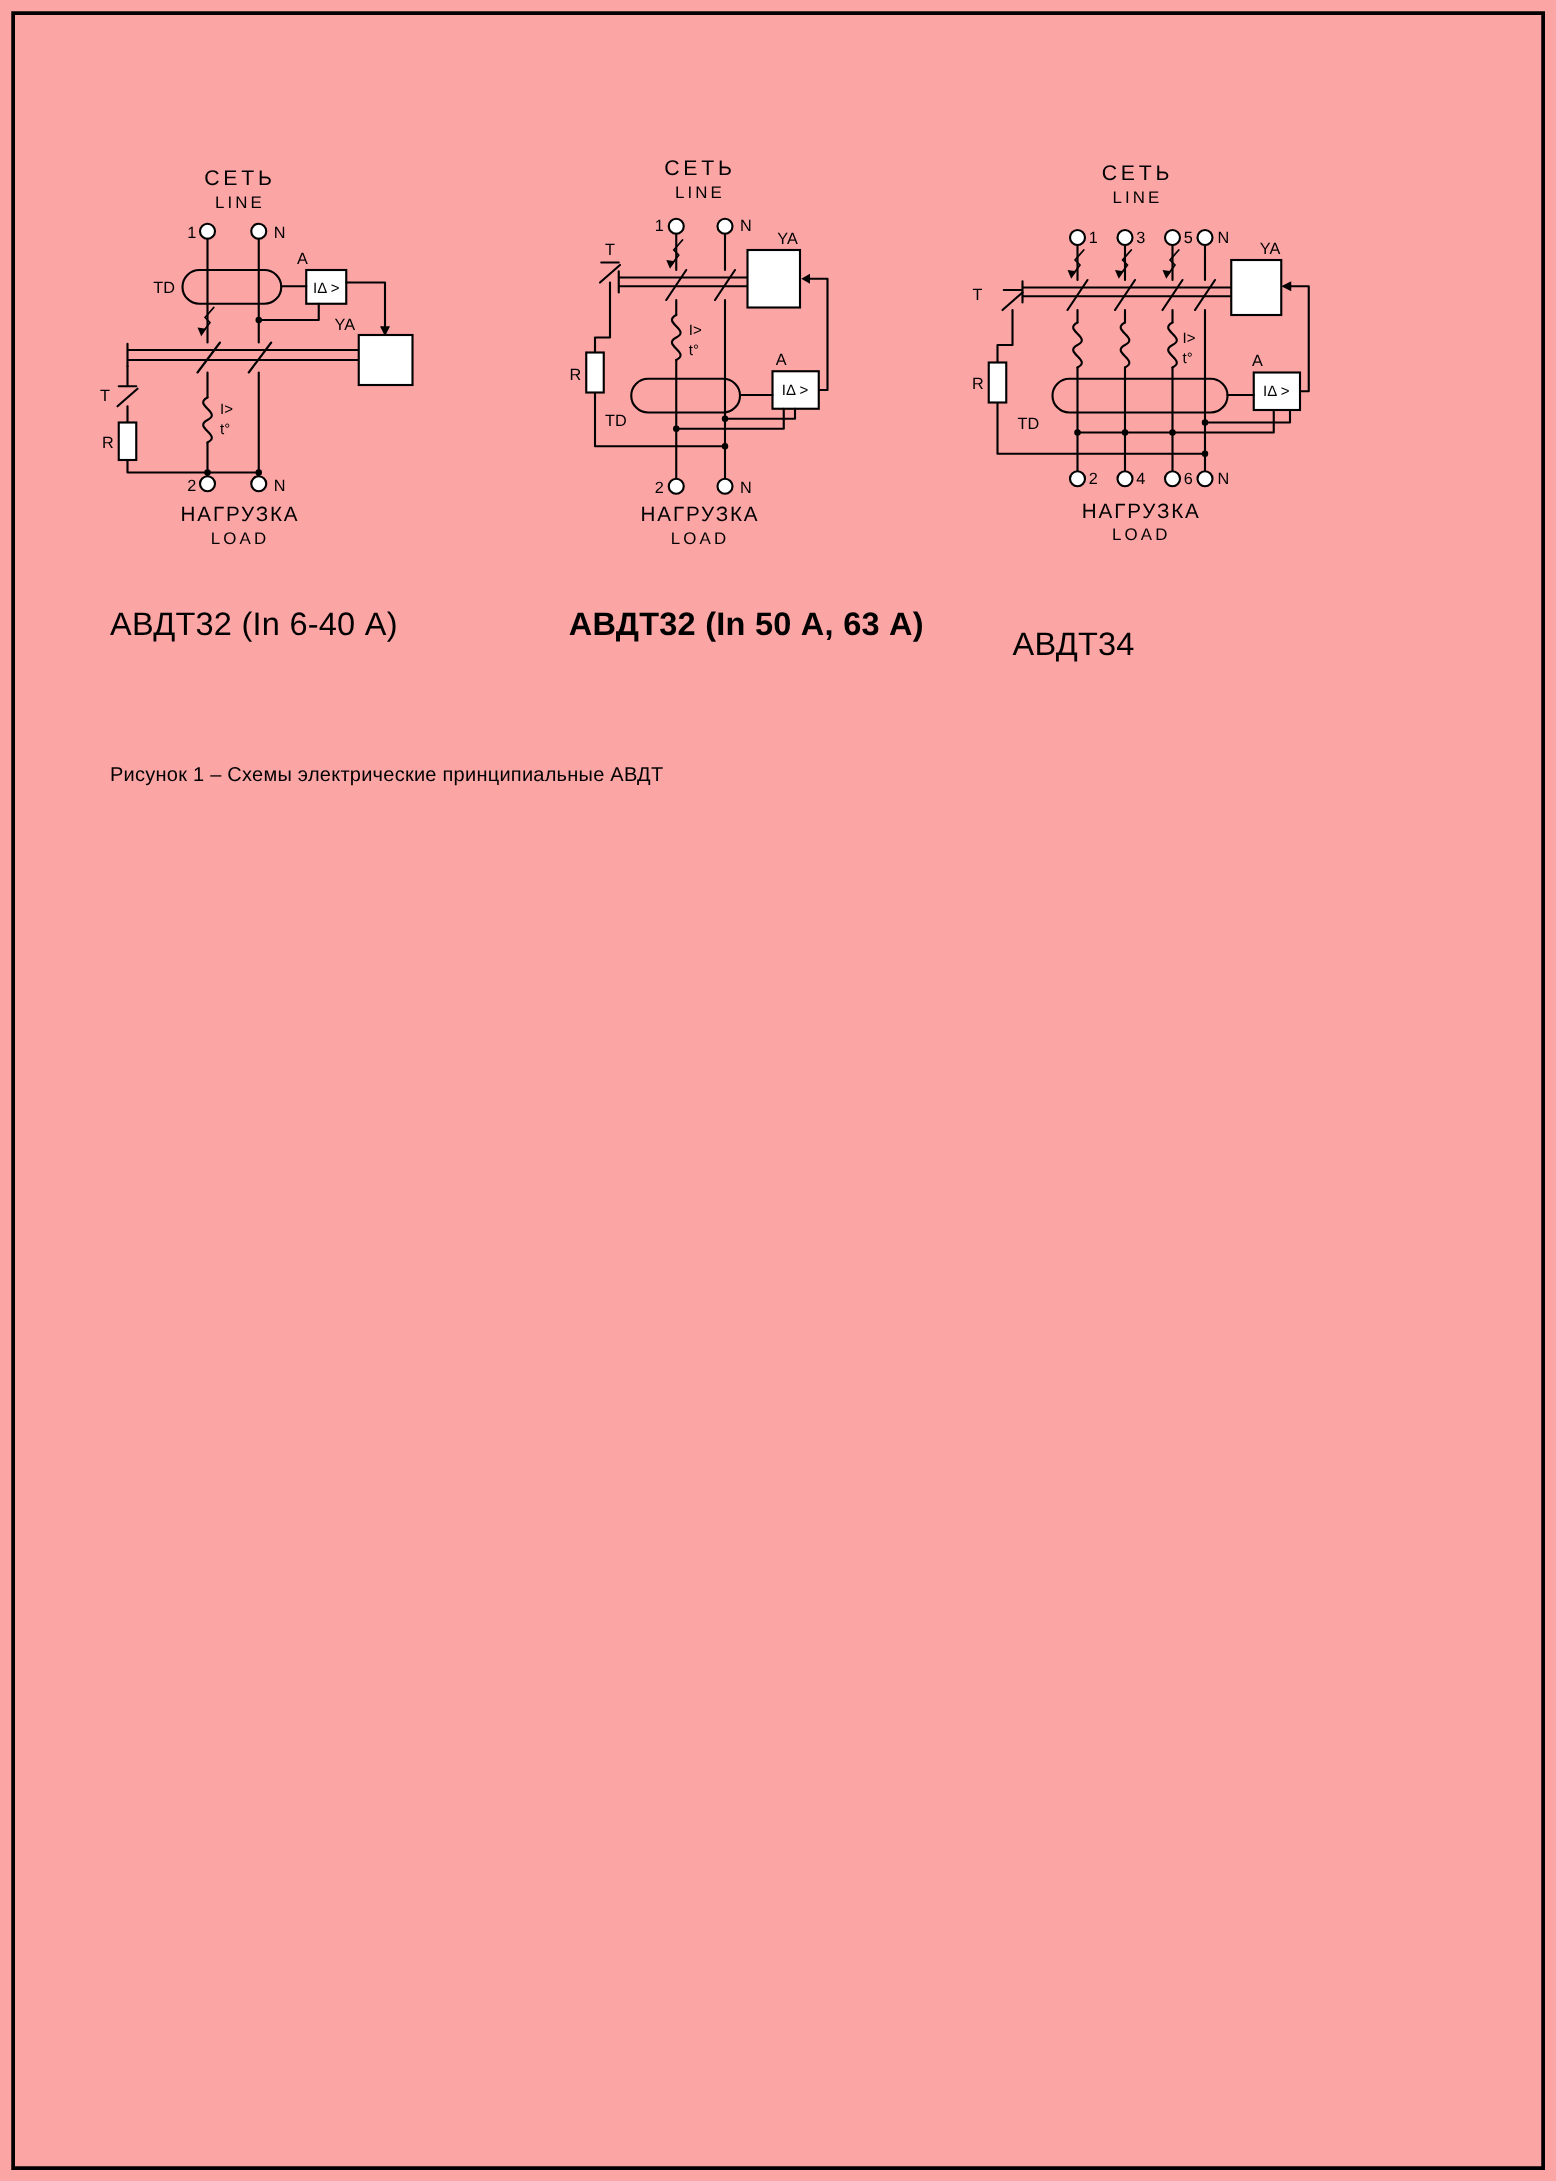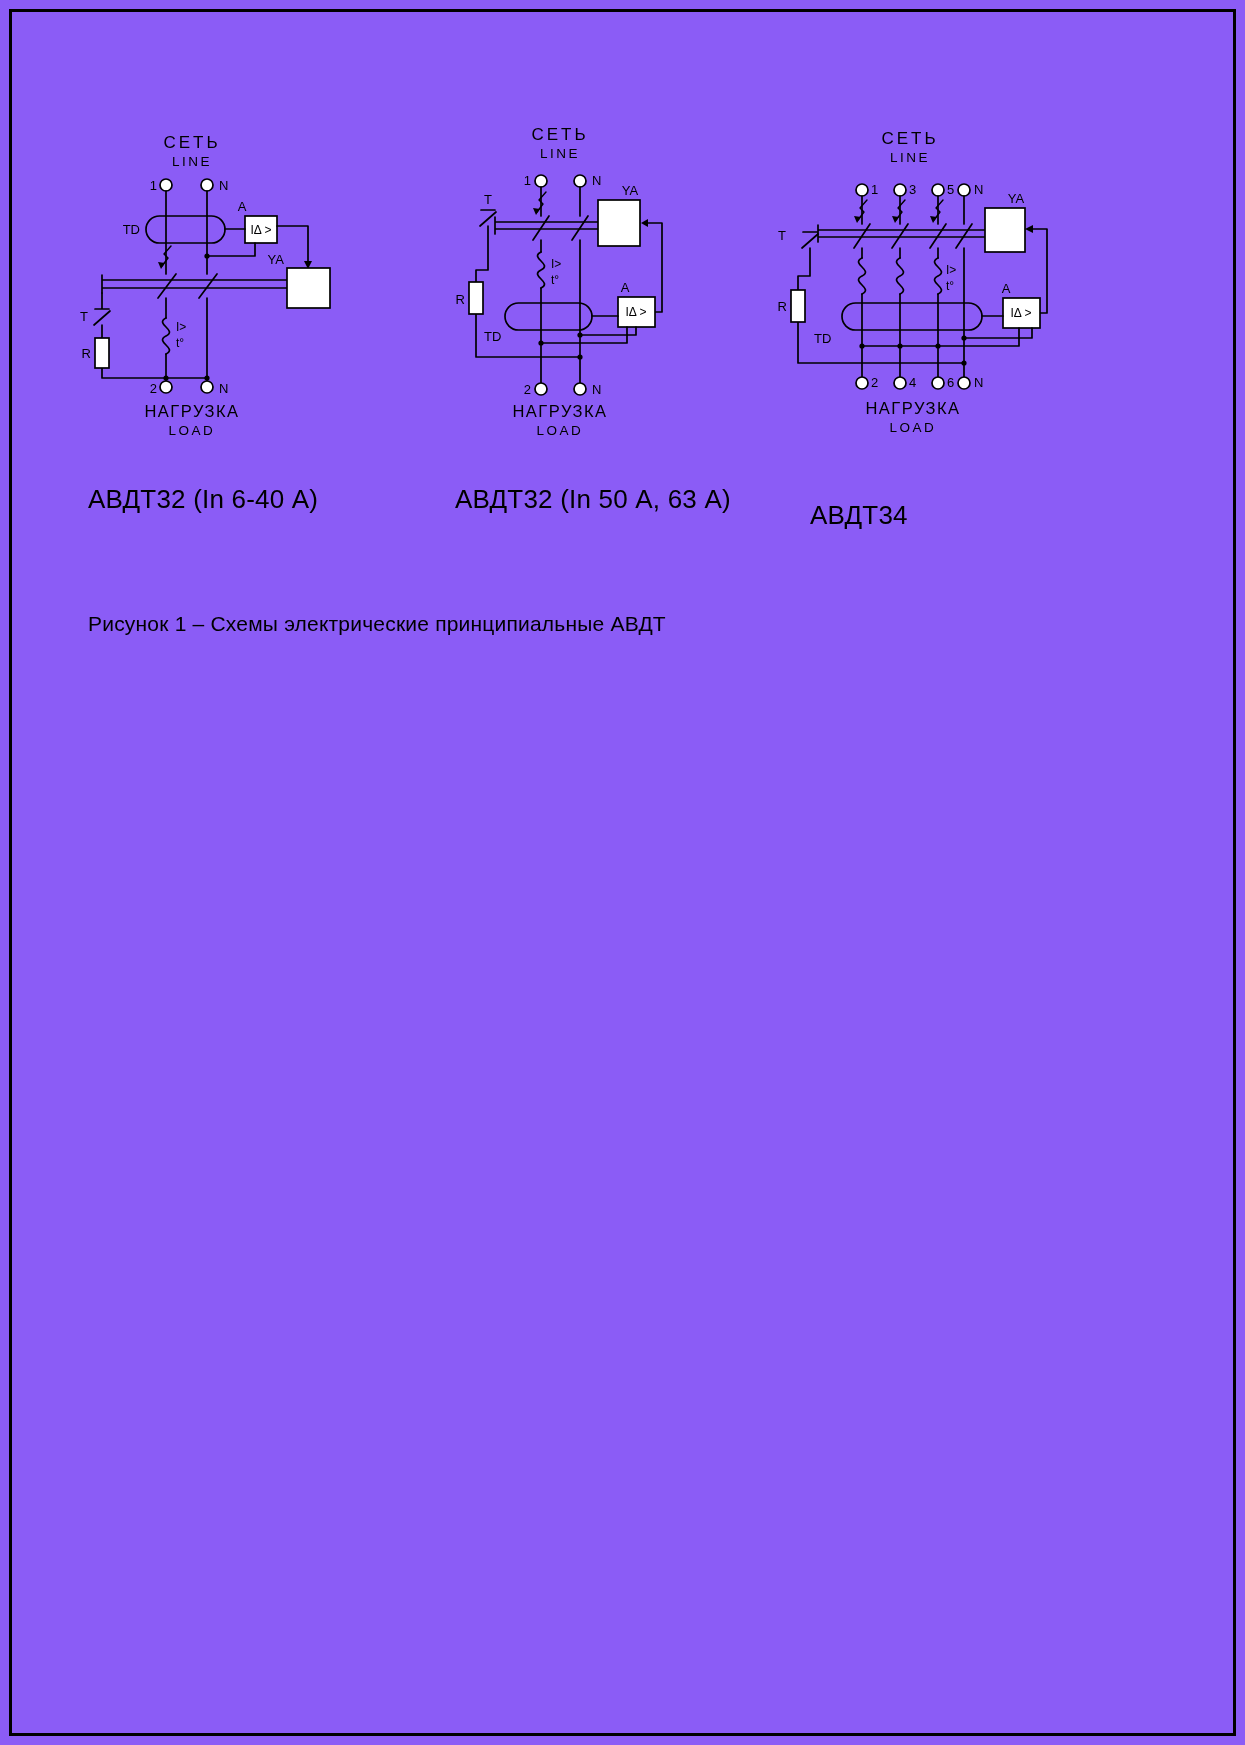--- a/index.html
+++ b/index.html
@@ -1,21 +1,21 @@
 <!DOCTYPE html>
 <html><head>
 <meta charset="utf-8">
 <style>
   html,body{margin:0;padding:0;background:#fff;}
-  .page{position:relative;width:1245px;height:1745px;background:#8b5cf6;
+  .page{position:relative;width:1245px;height:1745px;background:#fca5a5;
         font-family:"Liberation Sans",sans-serif;color:#000;overflow:hidden;}
   .frame{position:absolute;left:9px;top:9px;right:9px;bottom:9px;border:3px solid #000;}
   .diagram{position:absolute;}
   .fig-title{position:absolute;font-size:26px;font-weight:500;letter-spacing:.2px;color:#000;white-space:nowrap;}
-  .caption{position:absolute;font-size:21px;font-weight:500;letter-spacing:.2px;color:#000;white-space:nowrap;}
+  .caption{position:absolute;font-size:16px;font-weight:500;letter-spacing:.2px;color:#000;white-space:nowrap;}
   svg text{font-family:"Liberation Sans",sans-serif;fill:#000;}
   svg .big{font-size:17px;letter-spacing:3px;}
   svg .mid{font-size:16.5px;letter-spacing:1.5px;}
   svg .sub{font-size:13.5px;letter-spacing:2.5px;}
   svg .lb{font-size:13px;}
   svg .sm{font-size:12px;}
   svg .st{stroke:#000;stroke-width:1.7;fill:none;stroke-linecap:round;stroke-linejoin:round;}
   svg .thin{stroke:#000;stroke-width:1.4;fill:none;stroke-linecap:round;stroke-linejoin:round;}
   svg .box{stroke:#000;stroke-width:1.7;fill:#fff;}
   svg .term{stroke:#000;stroke-width:1.7;fill:#fff;}
@@ -236,17 +236,17 @@
       <circle class="term" cx="194" cy="257" r="6"></circle>
       <text class="lb" x="204" y="261" text-anchor="start">N</text>
     </g>
     <g>
       <text class="mid" x="143" y="288" text-anchor="middle">НАГРУЗКА</text>
       <text class="sub" x="143" y="306" text-anchor="middle">LOAD</text>
     </g>
   </svg>
 
   <div class="fig-title" style="left:88px;top:484px;">АВДТ32 (In 6-40 А)</div>
-  <div class="fig-title" style="left:455px;top:484px;">АВДТ32 (In 50 А, 63 А)</div>
+  <div class="fig-title" style="left:455px;top:484px;font-weight:bold;">АВДТ32 (In 50 А, 63 А)</div>
   <div class="fig-title" style="left:810px;top:500px;">АВДТ34</div>
 
   <div class="caption" style="left:88px;top:612px;">Рисунок 1 – Схемы электрические принципиальные АВДТ</div>
 </div>
 
 </body></html>

